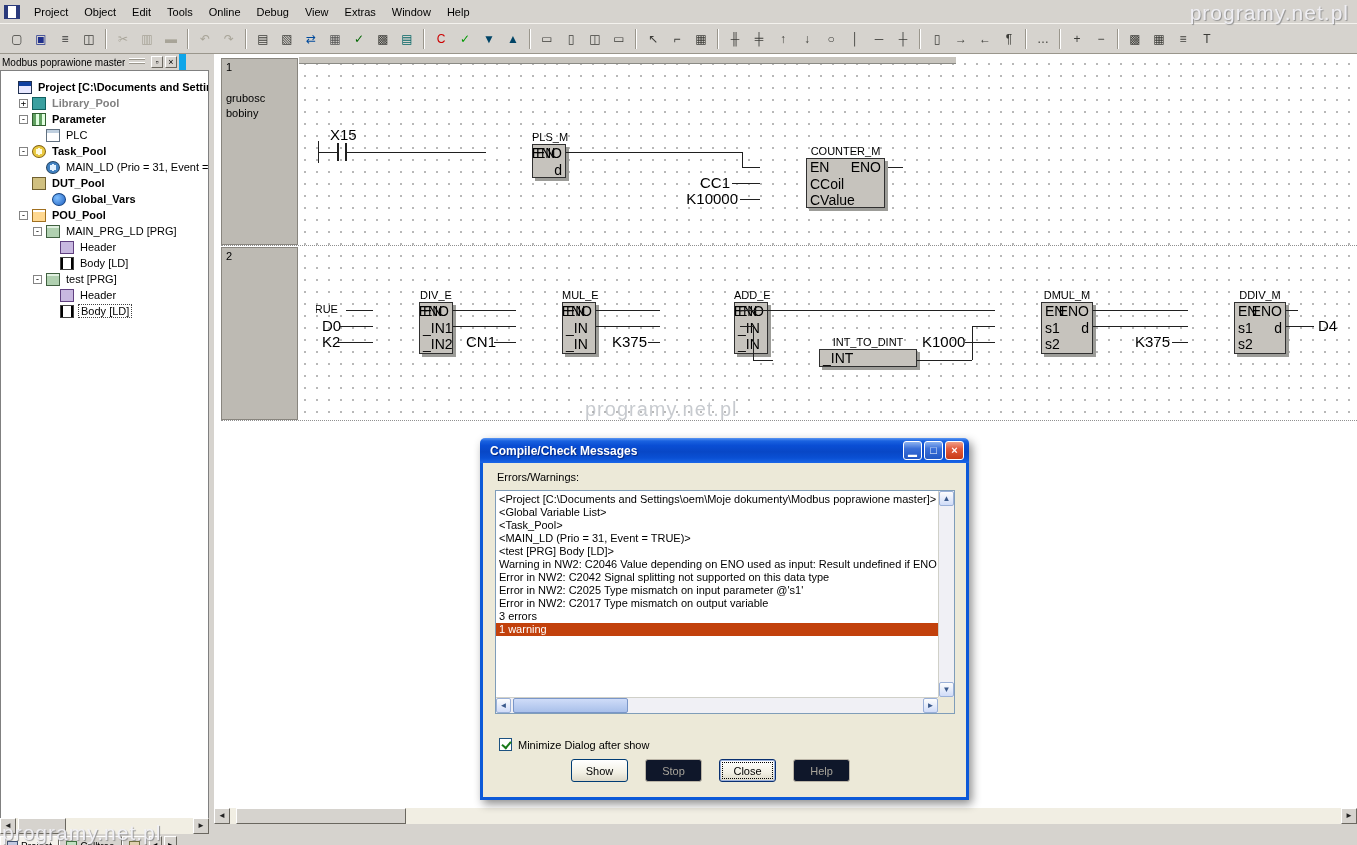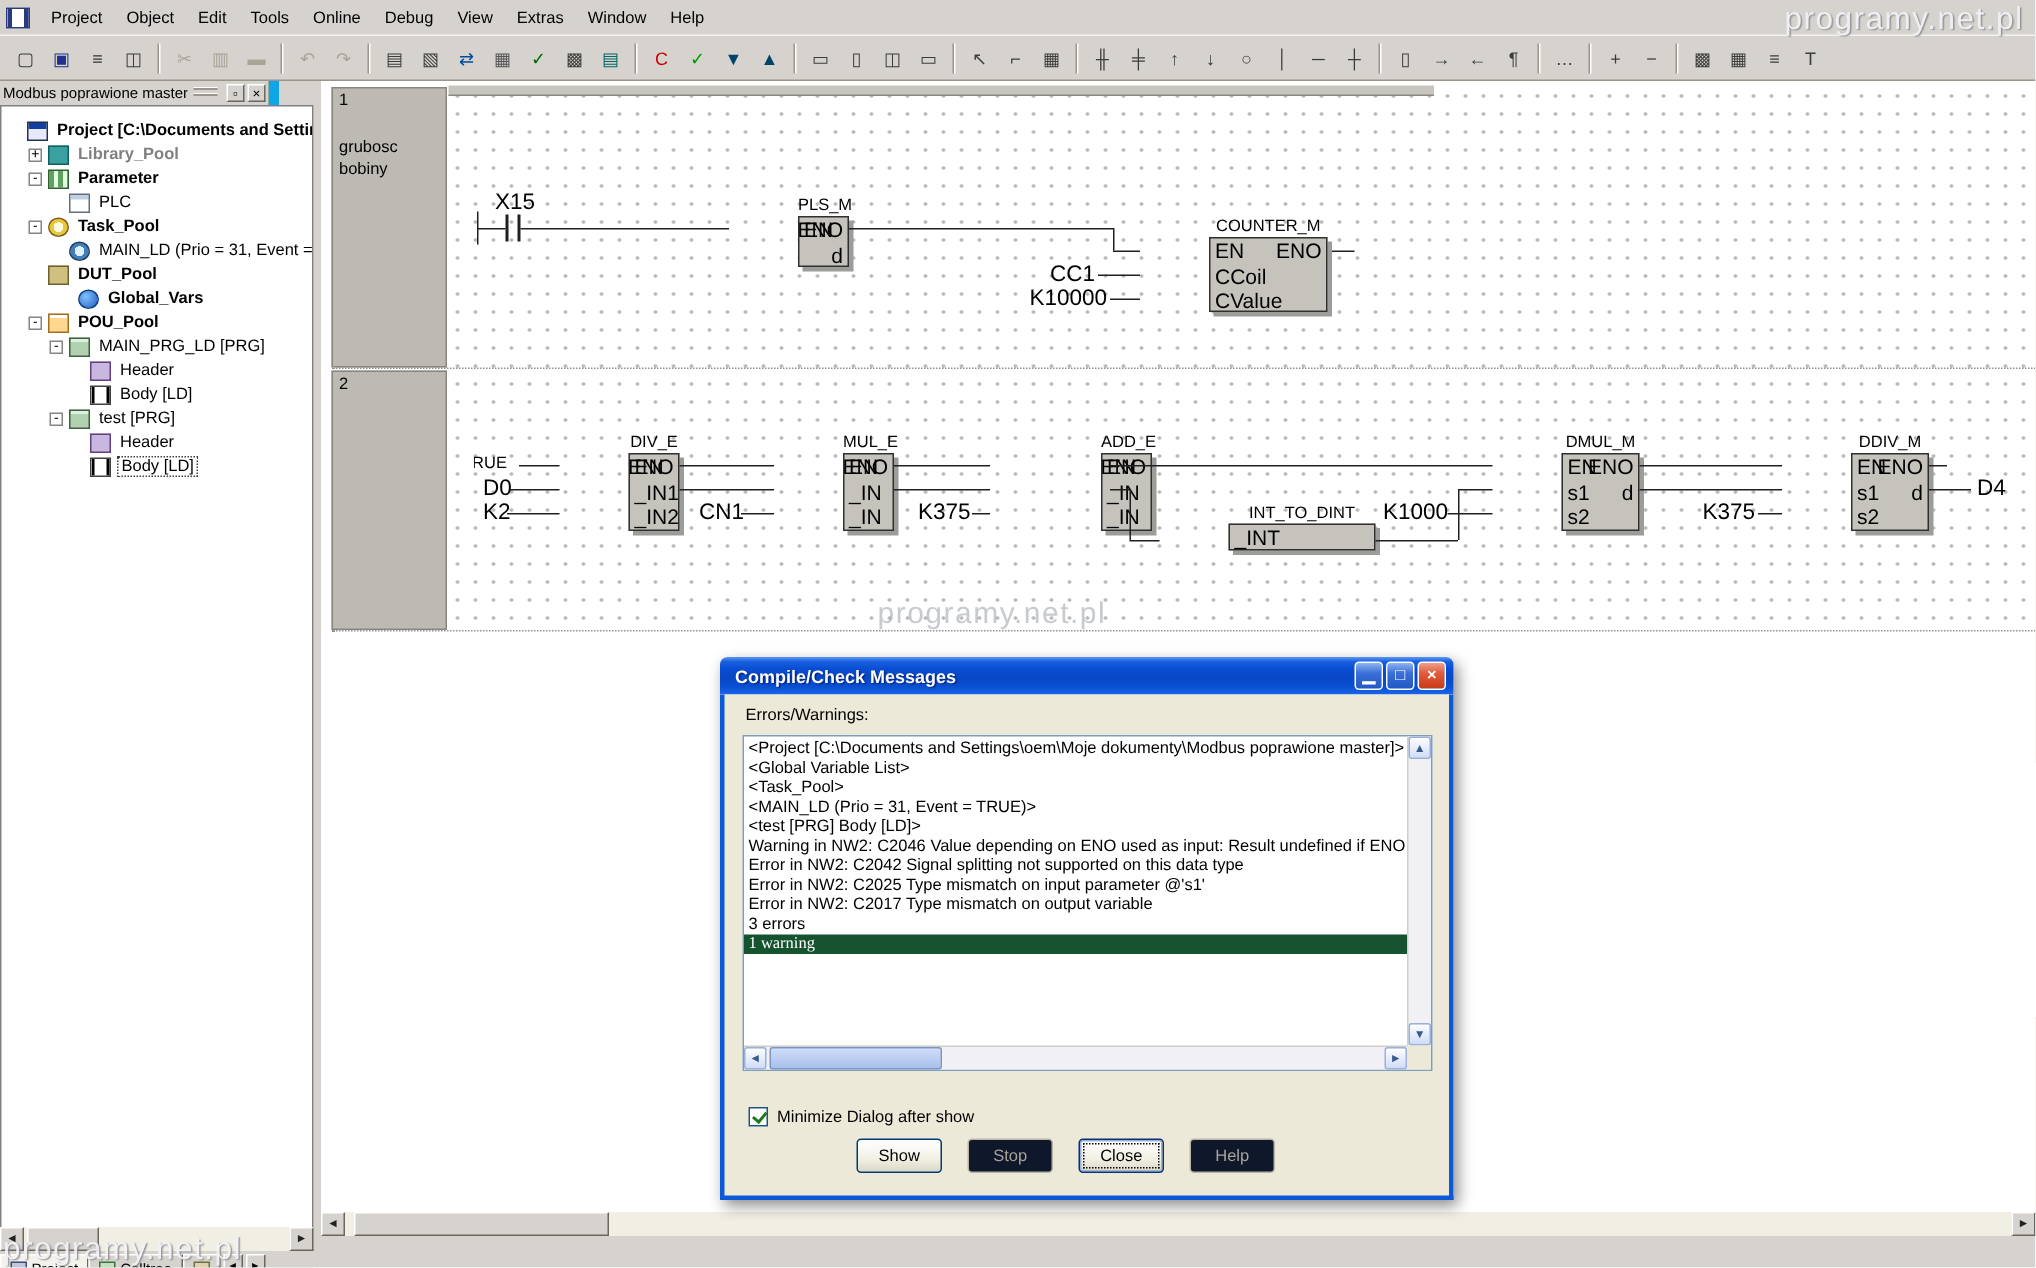--- a/index.html
+++ b/index.html
@@ -121,21 +121,21 @@
   .cap-btn { width:19px; height:19px; margin-left:2px; border:1px solid #fff; border-radius:3px;
              display:flex; align-items:center; justify-content:center; font:bold 11px/11px "Liberation Sans",sans-serif;
              color:#fff; background:linear-gradient(180deg,#8db3f0,#3a6fd8 40%,#2258c4); }
   .cap-btn.close { background:linear-gradient(180deg,#f0a089,#e25b3d 40%,#c83a16); }
   #dlg-body { position:relative; height:337px; background:#ece9d8; border:3px solid #0c59d8; border-top:none; }
   #dlg-label { position:absolute; left:14px; top:8px; }
   #dlg-list { position:absolute; left:12px; top:27px; width:460px; height:224px; background:#fff;
               border:1px solid #7f9db9; }
   #dlg-rows { position:absolute; left:0; top:0; right:16px; bottom:16px; overflow:hidden; padding-top:2px; }
   .dlg-row { height:13px; line-height:13px; padding-left:3px; white-space:nowrap; }
-  .dlg-row.sel { background:#14532d; color:#fff;font-family:Liberation Serif, serif; }
+  .dlg-row.sel { background:#c2410c; color:#fff; }
   .vsb { position:absolute; right:0; top:0; bottom:16px; width:16px; background:#f0f0f5; border-left:1px solid #d0d0c8; }
   .vsb .a { position:absolute; left:0; width:15px; height:15px; text-align:center; font-size:8px; line-height:14px;
             color:#3b5a8c; background:linear-gradient(180deg,#fdfdfd,#d0dcf8); border:1px solid #9ab0d8; border-radius:2px; }
   .hsb { position:absolute; left:0; right:16px; bottom:0; height:16px; background:#f0f0f5; border-top:1px solid #d0d0c8; }
   .hsb .a { position:absolute; top:0; width:15px; height:15px; text-align:center; font-size:8px; line-height:14px;
             color:#3b5a8c; background:linear-gradient(180deg,#fdfdfd,#d0dcf8); border:1px solid #9ab0d8; border-radius:2px; }
   .hsb .th { position:absolute; left:17px; top:0; width:115px; height:15px; border-radius:2px;
              background:linear-gradient(180deg,#cfdcf8,#a9c0ea); border:1px solid #7a96c8; }
   .corner { position:absolute; right:0; bottom:0; width:16px; height:16px; background:#ece9d8; }
   #dlg-check { position:absolute; left:16px; top:275px; display:flex; align-items:center; gap:6px; }

